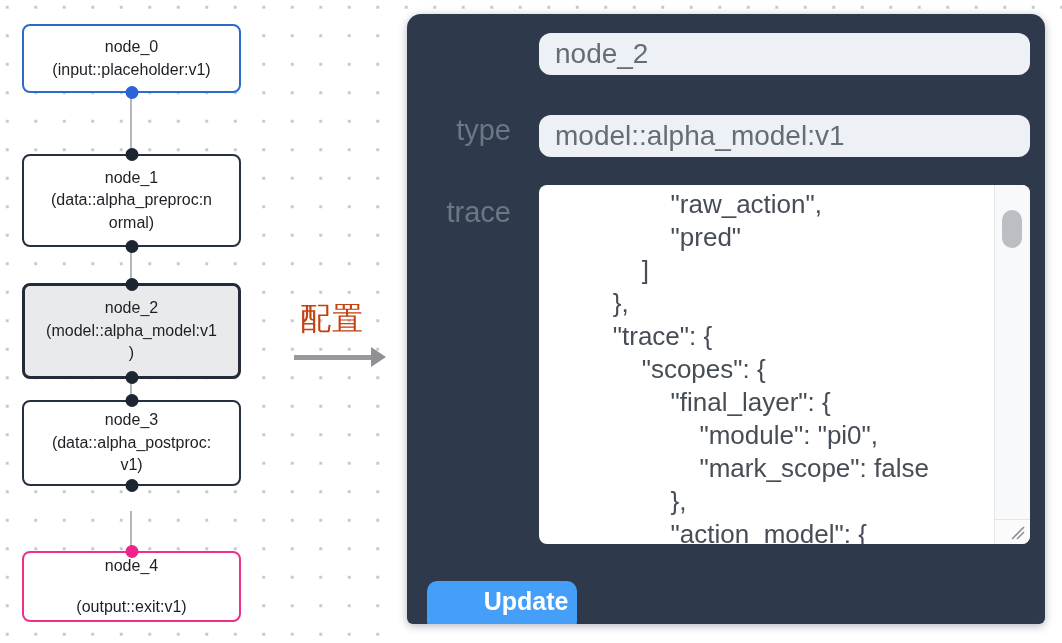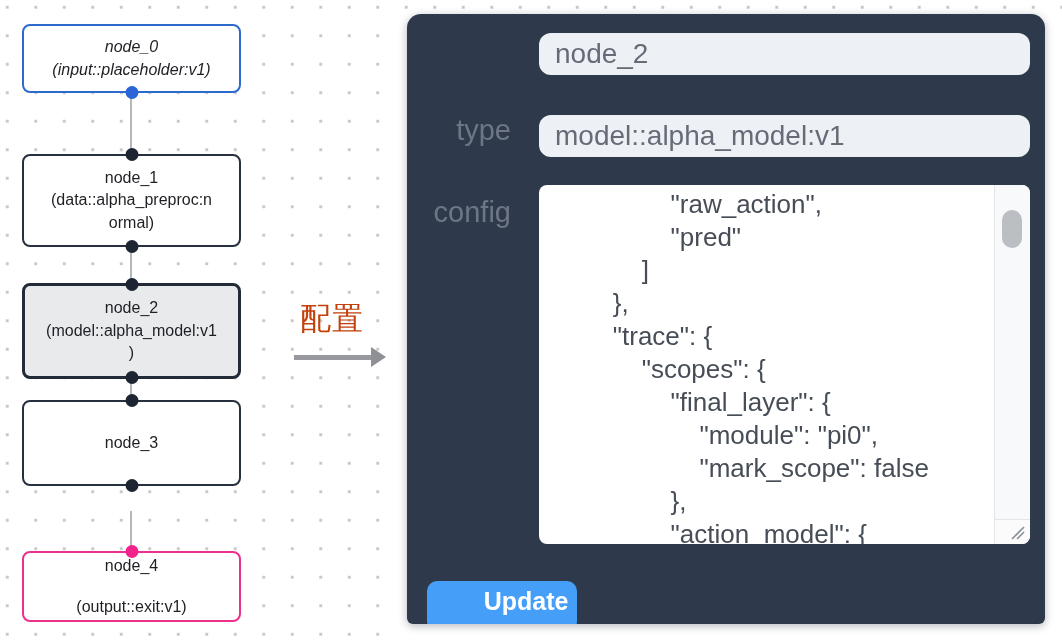--- a/index.html
+++ b/index.html
@@ -13,21 +13,21 @@
   .dotgrid-top  { left:404px; top:0; width:658px; height:14px; background-position:-411px -7px; }
 
   
   .flow-canvas { position:absolute; left:0; top:0; width:404px; height:643px; }
   .edge { position:absolute; left:130px; width:2px; background:#b4b7bc; z-index:1; }
   .node { position:absolute; left:22px; width:219px; background:#ffffff; border:2px solid #27303f;
           border-radius:8px; display:flex; flex-direction:column; align-items:center; justify-content:center;
           text-align:center; z-index:2; font-size:16px; line-height:22.5px; color:#1d1f24; }
   .node-title { white-space:pre-line; }
   .node-subtitle { white-space:pre-line; word-break:break-all; }
-  .node-input    { border-color:#2d6ace;font-style:italic; }
+  .node-input    { border-color:#2d6ace; }
   .node-selected { border-width:3px; border-color:#232b39; background:#e9eaec; }
   .node-output   { border-color:#ed2f8d;gap:19px; }
   .port { position:absolute; left:50%; width:13px; height:13px; border-radius:50%;
           background:#1d2533; transform:translateX(-50%); }
   .port-top { top:-8px; } .port-bottom { bottom:-8px; }
   .port-blue { background:#2b63d9; } .port-pink { background:#f2228c; }
 
   
   .annotation { position:absolute; left:294px; top:298px; width:100px; z-index:3; }
   .annotation-text { font-size:31px; color:#c2410c; letter-spacing:1px; padding-left:6px; }
@@ -89,20 +89,22 @@
   <div class="node node-selected" style="top:283px;height:96px">
     <div class="node-title">node_2</div>
     <div class="node-subtitle">(model::alpha_model:v1
 )</div>
     <span class="port port-top"></span>
     <span class="port port-bottom"></span>
   </div>
 
   <div class="node" style="top:400px;height:86px">
     <div class="node-title">node_3</div>
+    <div class="node-subtitle">(data::alpha_postproc:
+v1)</div>
     <span class="port port-top"></span>
     <span class="port port-bottom"></span>
   </div>
 
   <div class="node node-output" style="top:551px;height:71px">
     <div class="node-title">node_4</div>
     <div class="node-subtitle">(output::exit:v1)</div>
     <span class="port port-top port-pink"></span>
   </div>
 </div>
@@ -114,21 +116,21 @@
     <span class="arrow-head"></span>
   </div>
 </div>
 
 <div class="panel">
   <input class="field-input" style="top: 19px;" value="node_2">
 
   <div class="field-label lbl-row" style="top:95px">type</div>
   <input class="field-input" style="top: 77px; margin-top: 24px;" value="model::alpha_model:v1">
 
-  <div class="field-label" style="top:182px">config</div>
+  <div class="field-label" style="top:182px">trace</div>
 
   <div class="config-box">
     <pre class="config-pre">                "raw_action",
                 "pred"
             ]
         },
         "trace": {
             "scopes": {
                 "final_layer": {
                     "module": "pi0",

